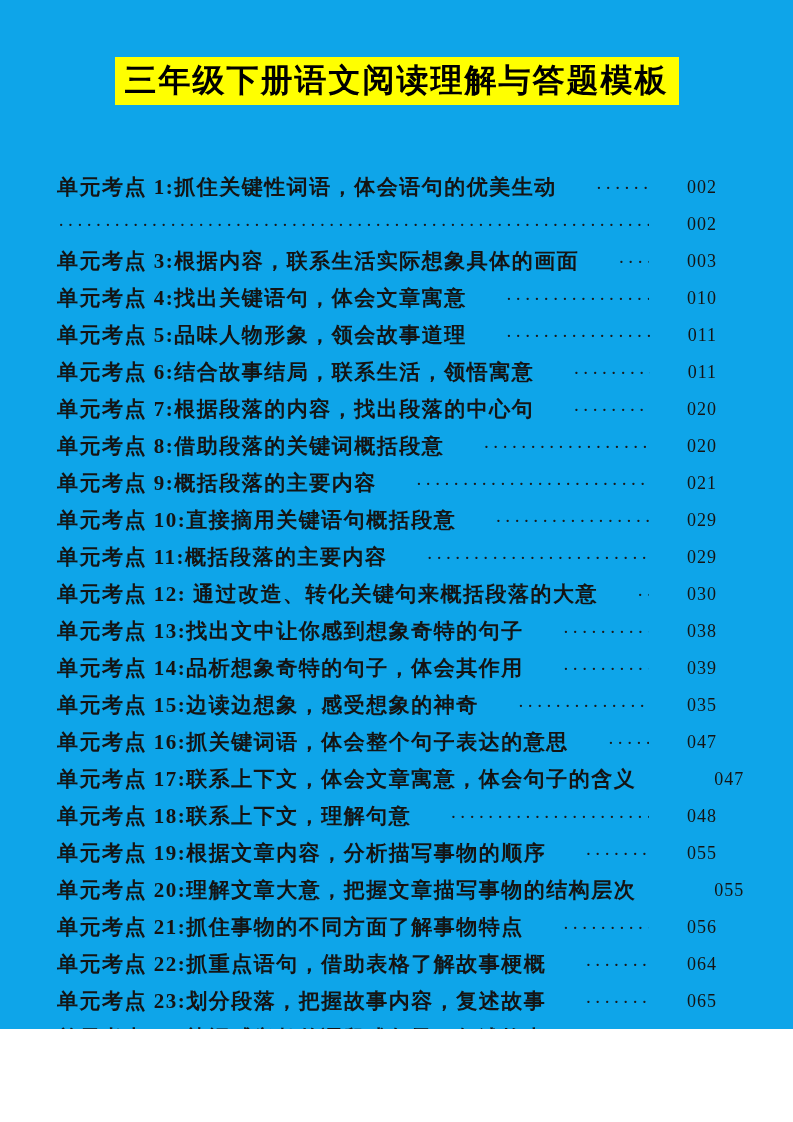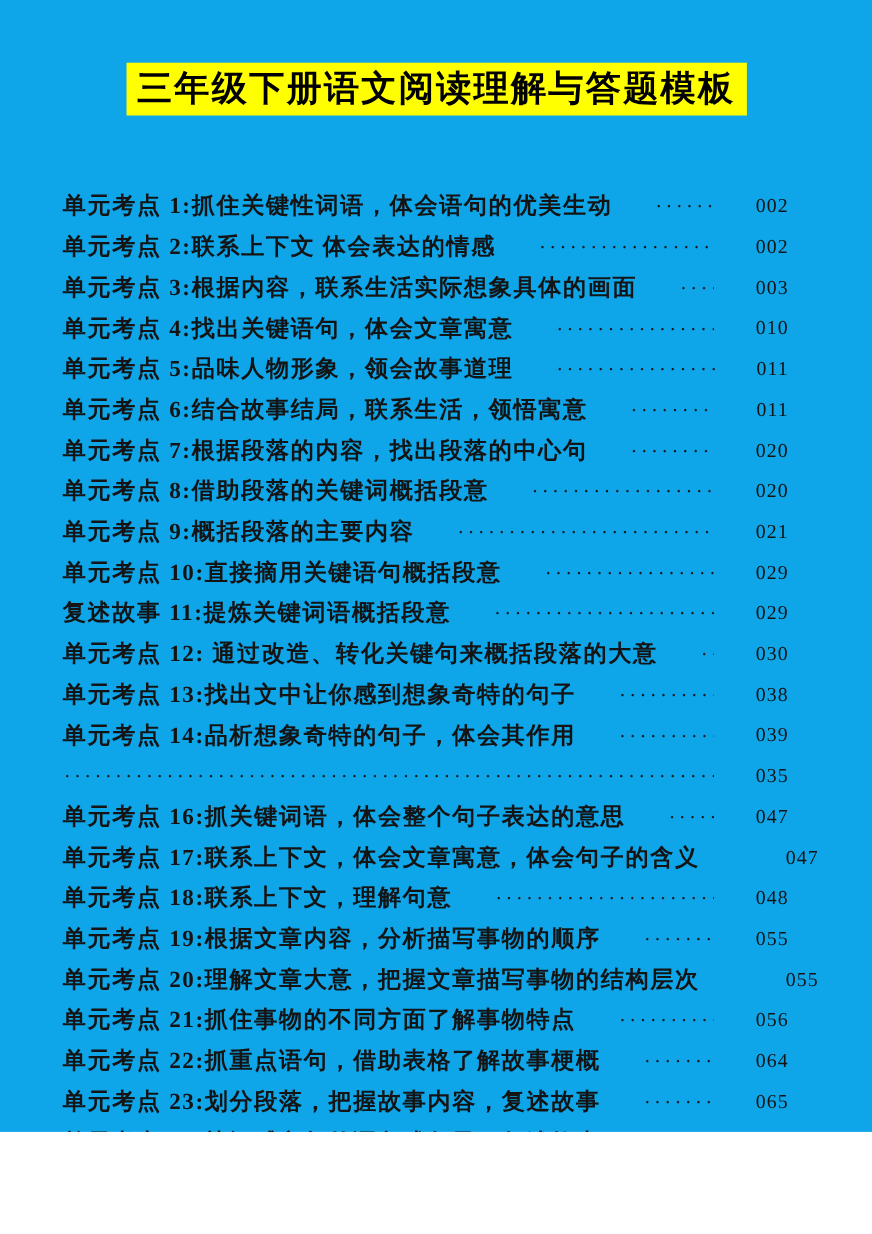--- a/index.html
+++ b/index.html
@@ -83,21 +83,20 @@
 
   <div class="toc">
 
       <div class="toc-row">
         <span class="toc-label">单元考点 1:抓住关键性词语，体会语句的优美生动</span>
         <span class="toc-dots"></span>
         <span class="toc-page">002</span>
       </div>
 
       <div class="toc-row">
-        <span class="toc-label">单元考点 2:联系上下文 体会表达的情感</span>
         <span class="toc-dots"></span>
         <span class="toc-page">002</span>
       </div>
 
       <div class="toc-row">
         <span class="toc-label">单元考点 3:根据内容，联系生活实际想象具体的画面</span>
         <span class="toc-dots"></span>
         <span class="toc-page">003</span>
       </div>
 
@@ -137,21 +136,21 @@
         <span class="toc-page">021</span>
       </div>
 
       <div class="toc-row">
         <span class="toc-label">单元考点 10:直接摘用关键语句概括段意</span>
         <span class="toc-dots"></span>
         <span class="toc-page">029</span>
       </div>
 
       <div class="toc-row">
-        <span class="toc-label">复述故事 11:提炼关键词语概括段意</span>
+        <span class="toc-label">单元考点 11:概括段落的主要内容</span>
         <span class="toc-dots"></span>
         <span class="toc-page">029</span>
       </div>
 
       <div class="toc-row">
         <span class="toc-label">单元考点 12: 通过改造、转化关键句来概括段落的大意</span>
         <span class="toc-dots"></span>
         <span class="toc-page">030</span>
       </div>
 
@@ -161,20 +160,21 @@
         <span class="toc-page">038</span>
       </div>
 
       <div class="toc-row">
         <span class="toc-label">单元考点 14:品析想象奇特的句子，体会其作用</span>
         <span class="toc-dots"></span>
         <span class="toc-page">039</span>
       </div>
 
       <div class="toc-row">
+        <span class="toc-label">单元考点 15:边读边想象，感受想象的神奇</span>
         <span class="toc-dots"></span>
         <span class="toc-page">035</span>
       </div>
 
       <div class="toc-row">
         <span class="toc-label">单元考点 16:抓关键词语，体会整个句子表达的意思</span>
         <span class="toc-dots"></span>
         <span class="toc-page">047</span>
       </div>
 

